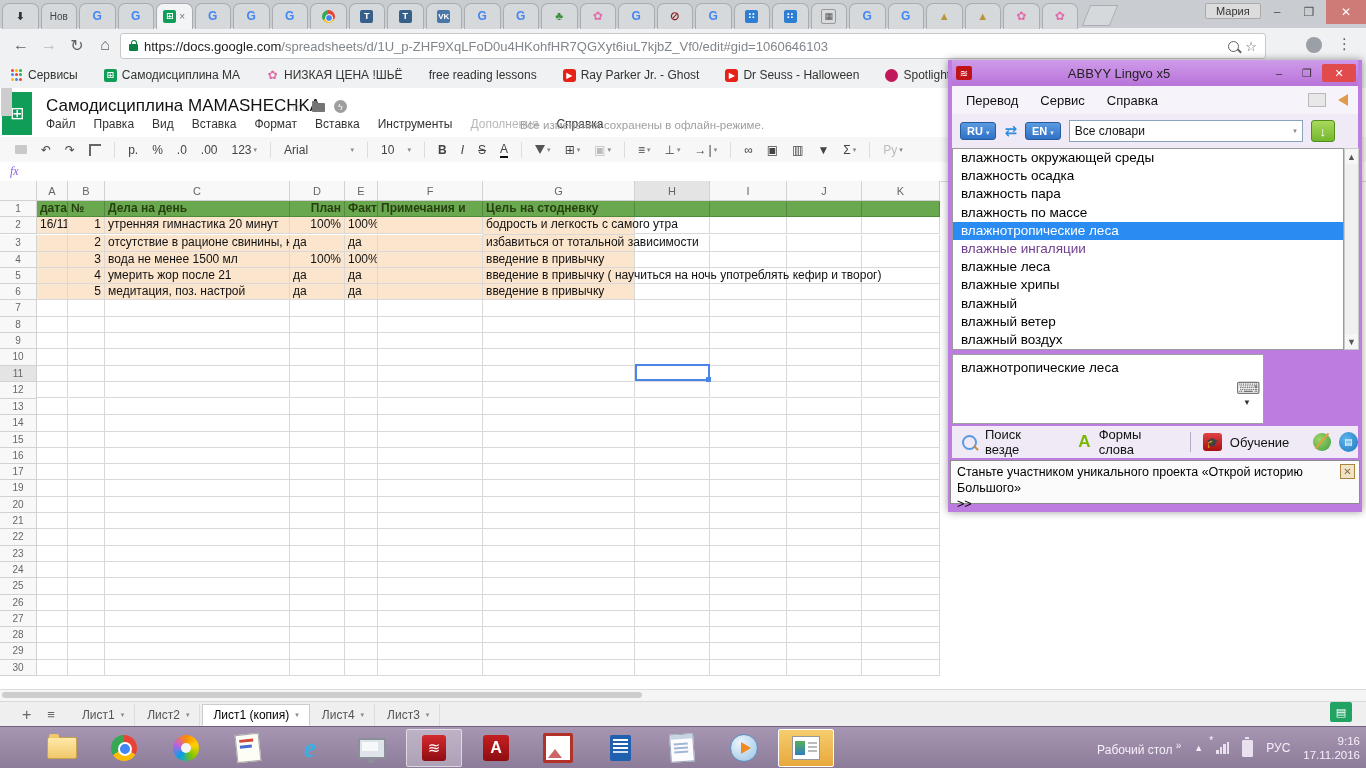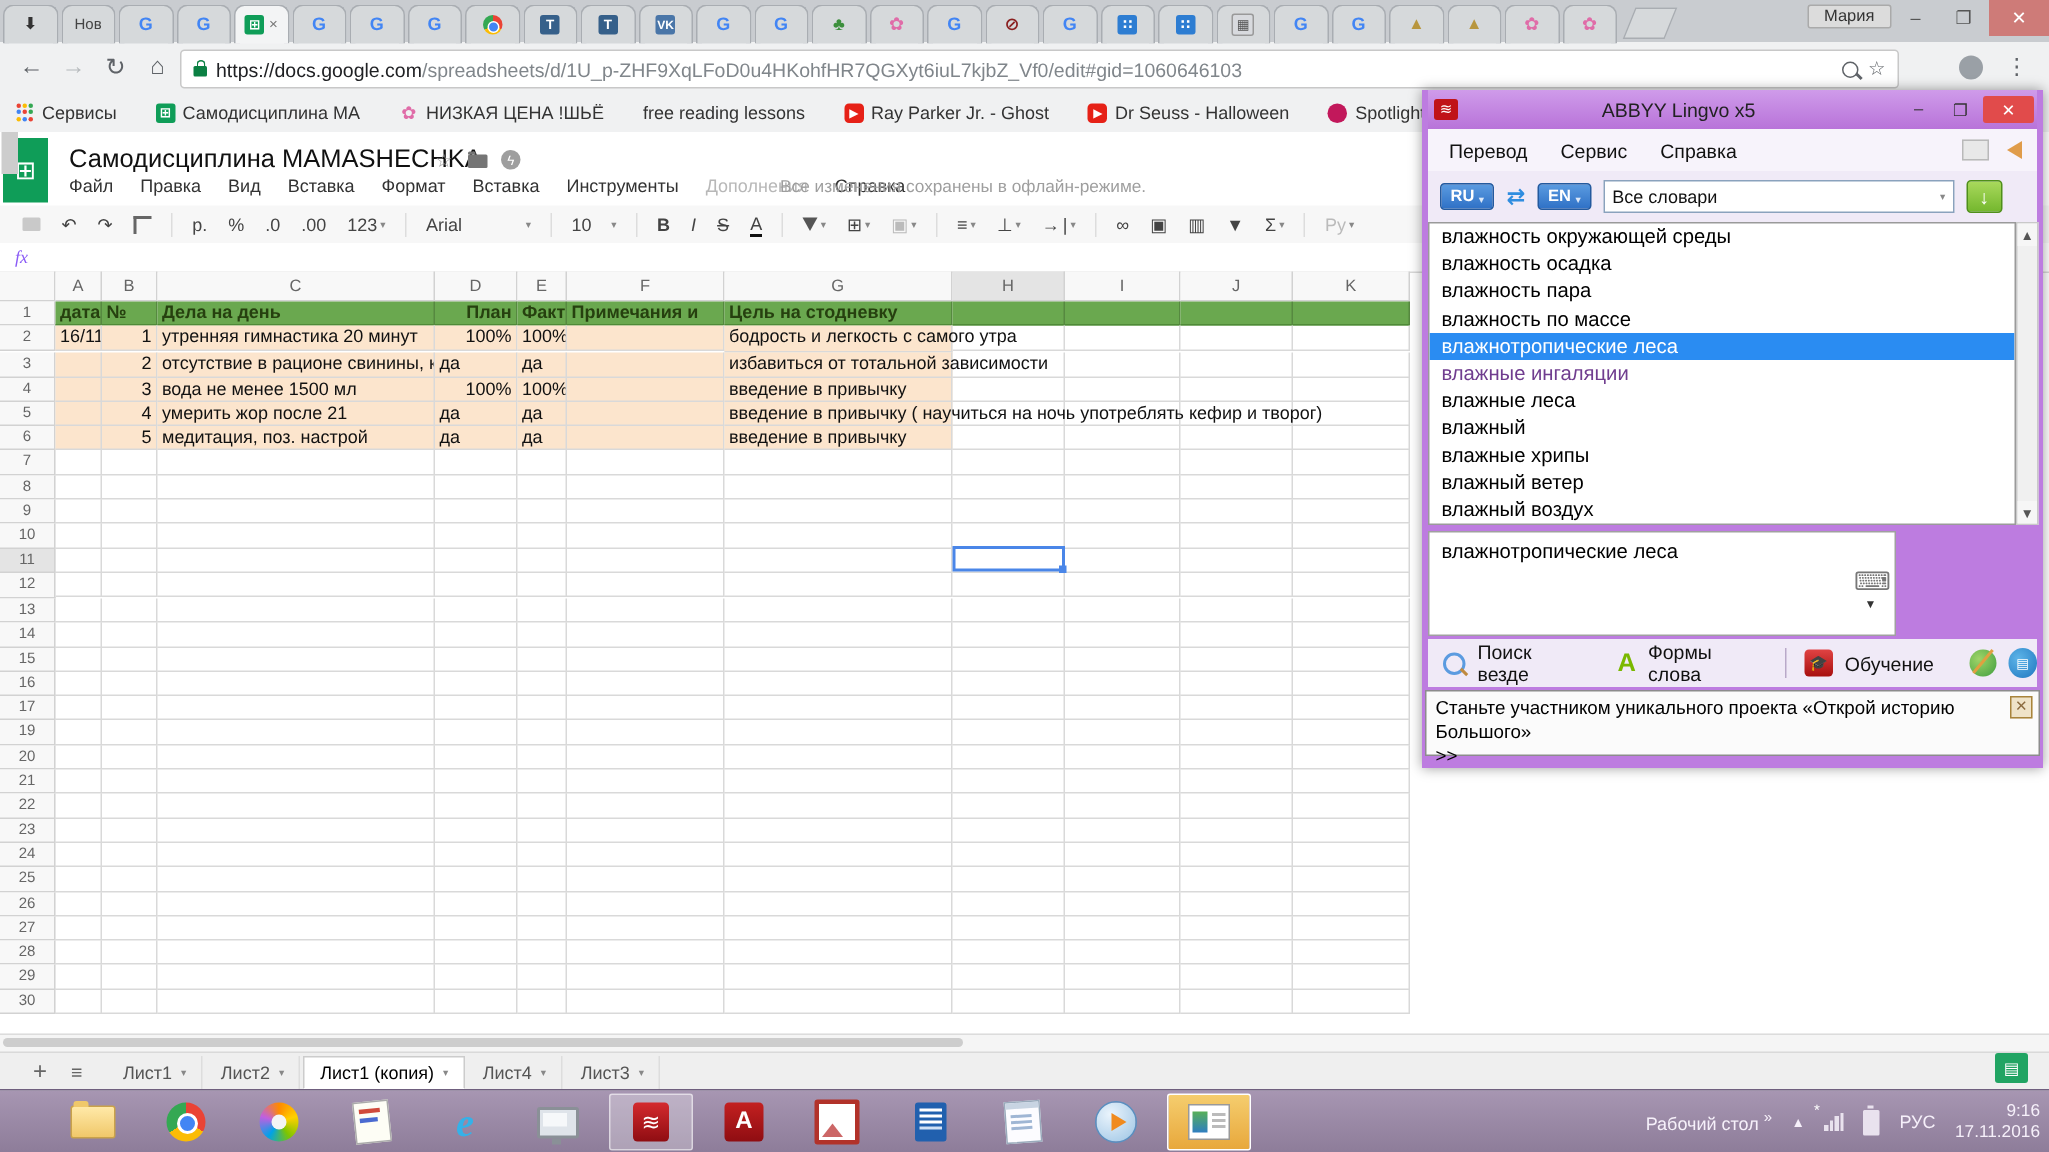--- a/index.html
+++ b/index.html
@@ -951,22 +951,22 @@
     <span id="lv-dl">↓</span>
   </div>
   <div id="lv-list" class="abs">
       <div class="lv-row">влажность окружающей среды</div>
       <div class="lv-row">влажность осадка</div>
       <div class="lv-row">влажность пара</div>
       <div class="lv-row">влажность по массе</div>
       <div class="lv-row sel">влажнотропические леса</div>
       <div class="lv-row visited">влажные ингаляции</div>
       <div class="lv-row">влажные леса</div>
+      <div class="lv-row">влажные хрипы</div>
       <div class="lv-row">влажный</div>
-      <div class="lv-row">влажные хрипы</div>
       <div class="lv-row">влажный ветер</div>
       <div class="lv-row">влажный воздух</div>
     </div>
   <div id="lv-scroll" class="abs">
     <span class="sarrow" style="top:0">▲</span>
     <span class="sarrow" style="bottom:0">▼</span>
   </div>
   <div id="lv-thumb" class="abs"></div>
   <div id="lv-inputbox" class="abs">влажнотропические леса</div>
   <div id="lv-kbd" class="abs">⌨</div>

